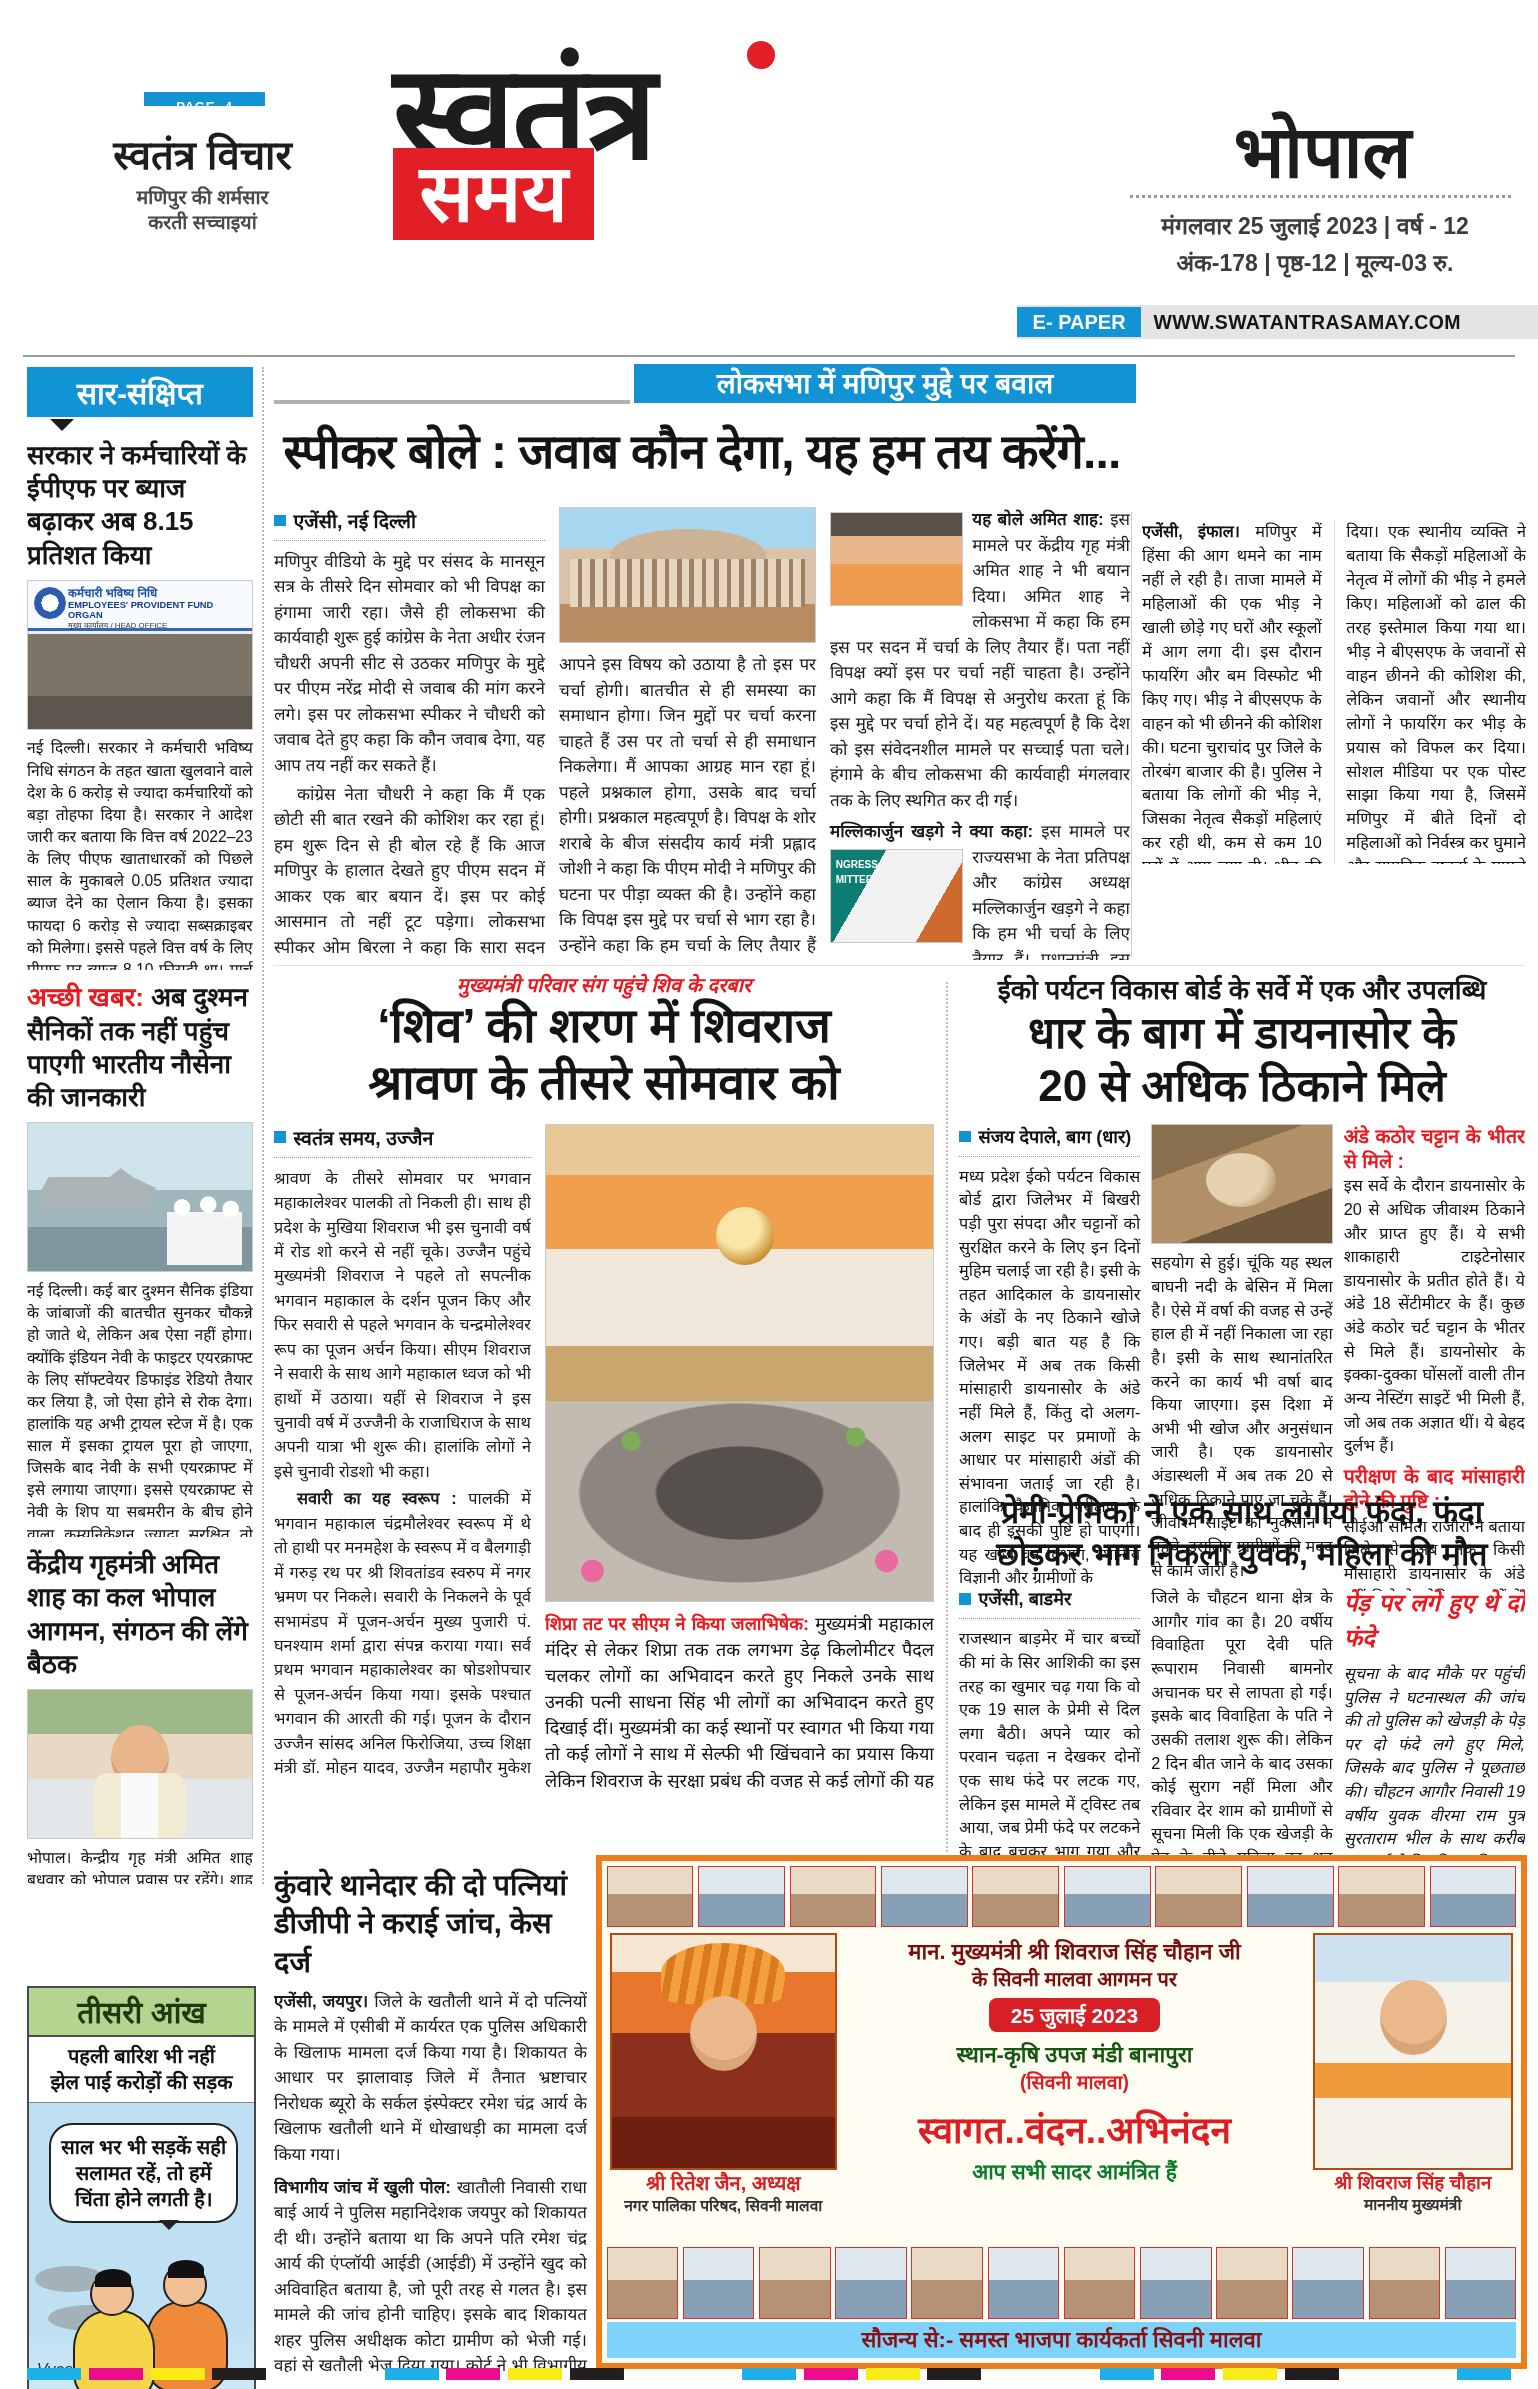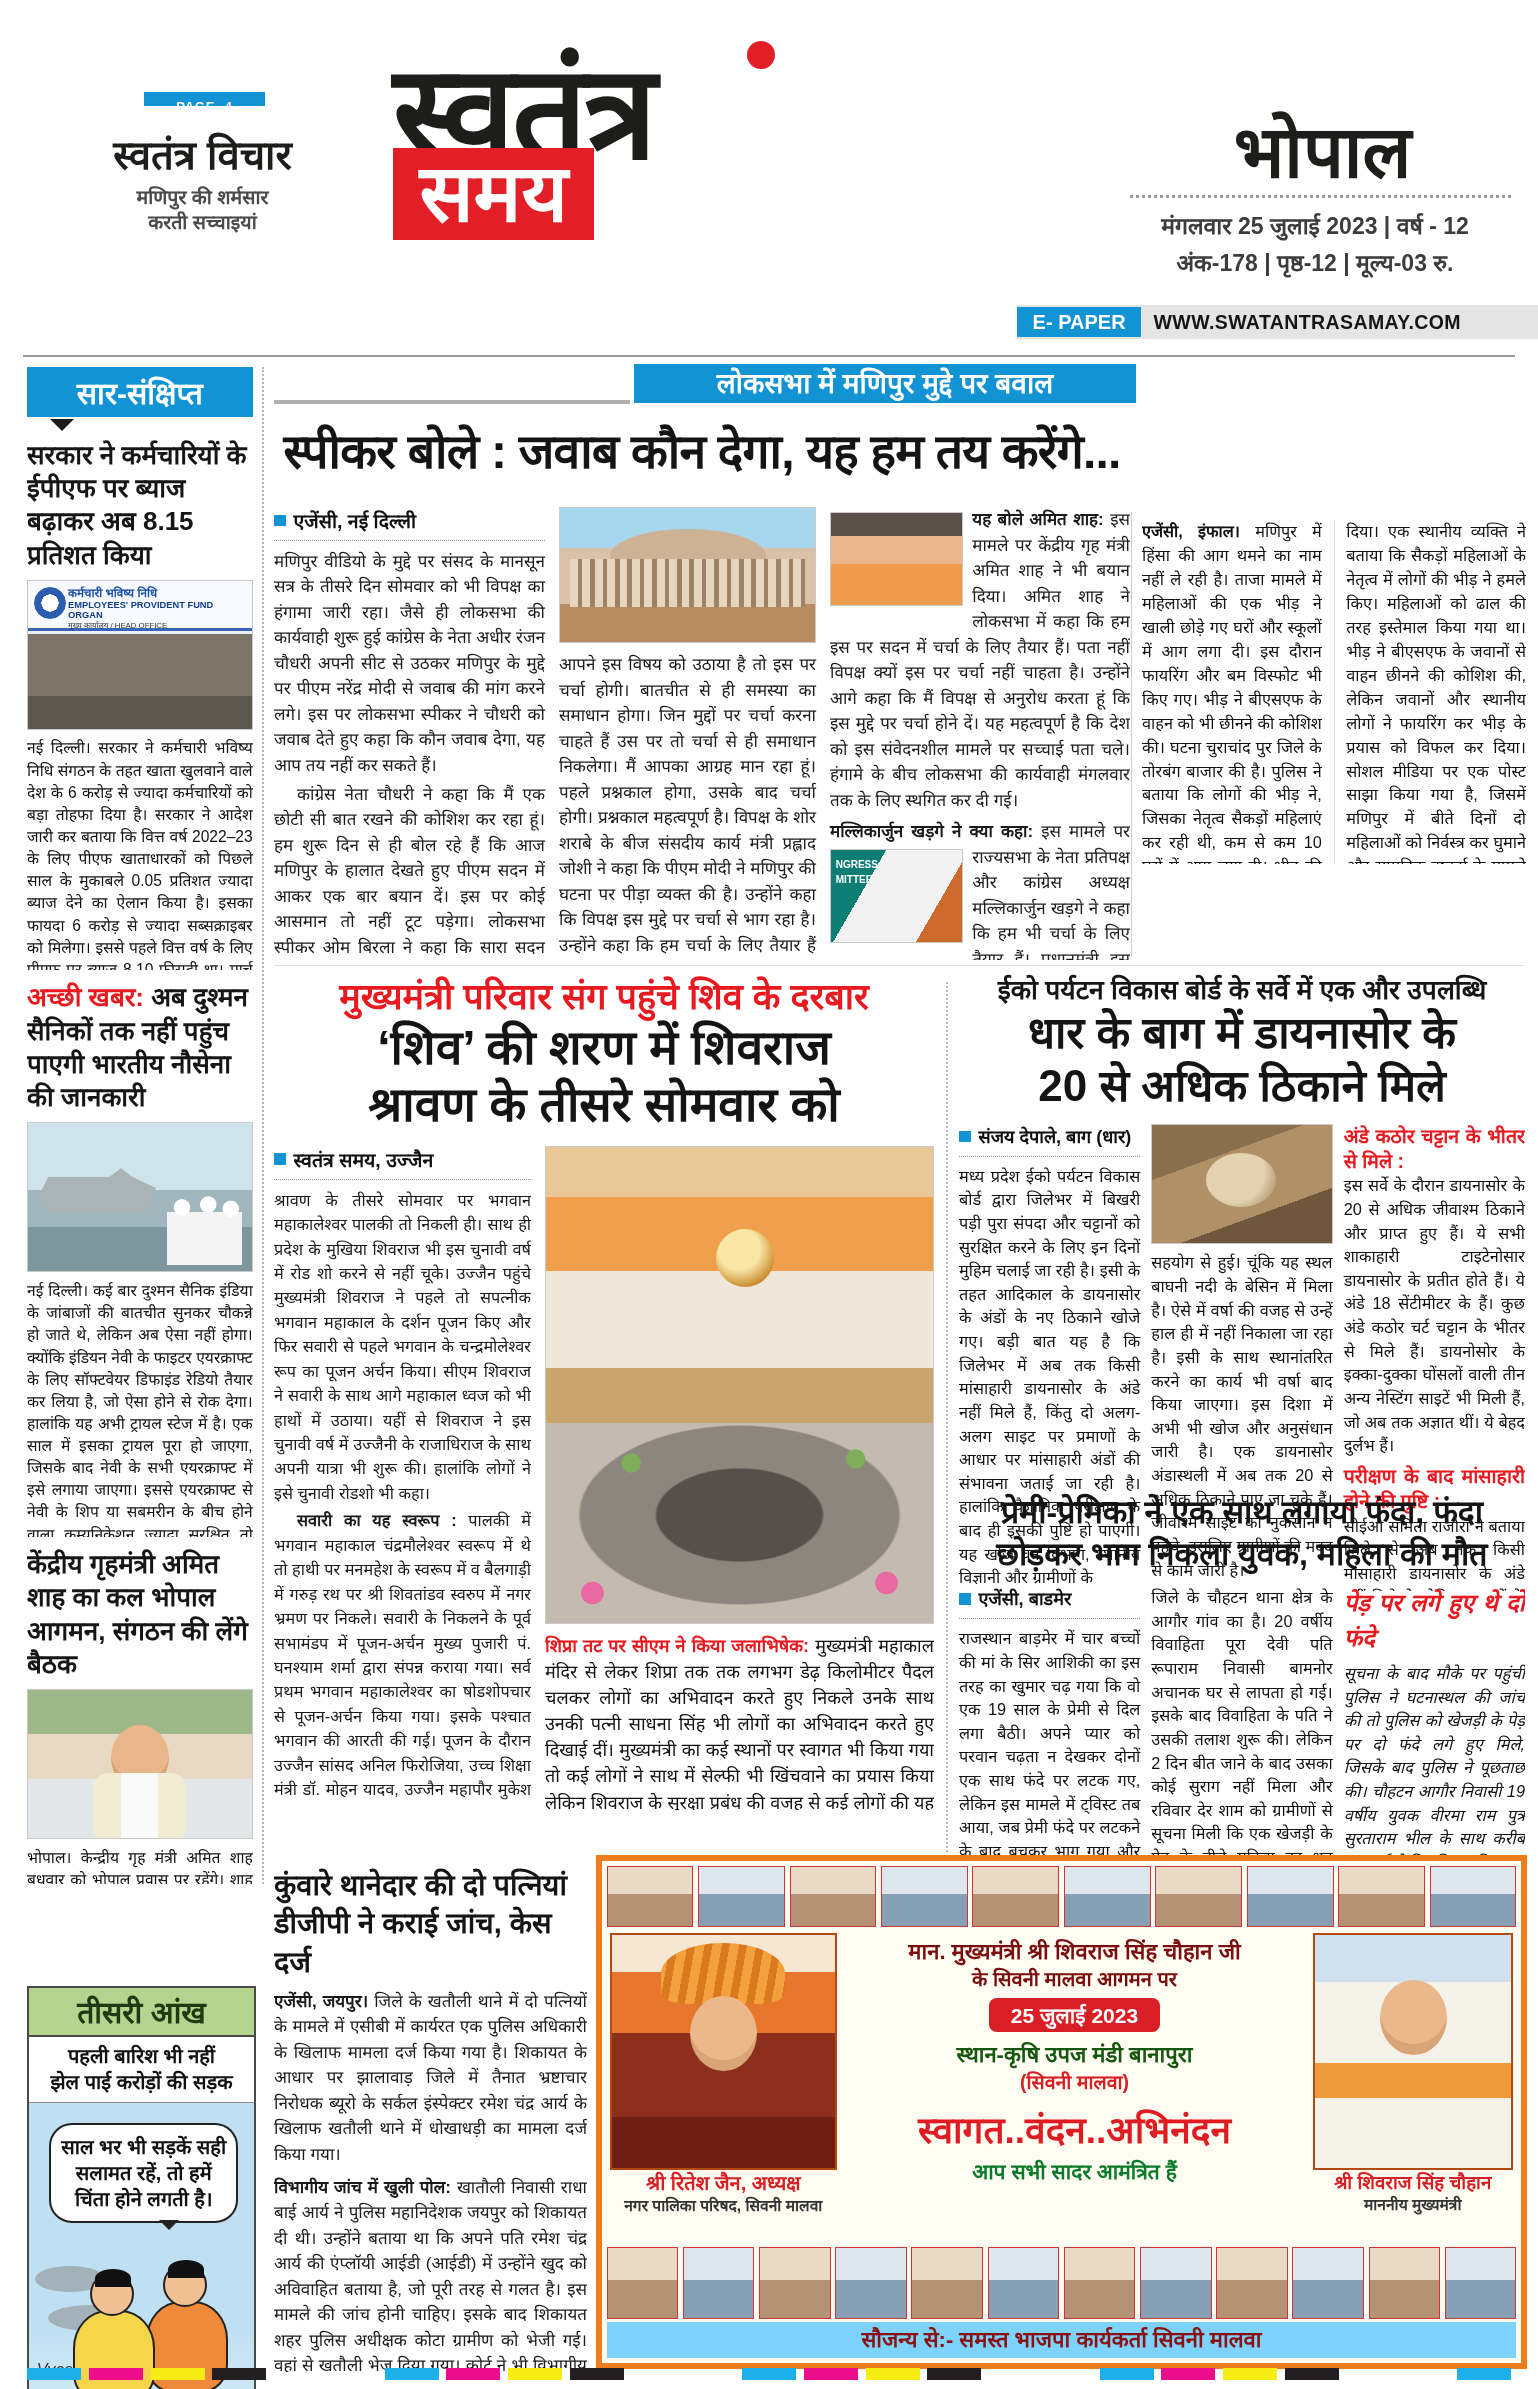--- a/index.html
+++ b/index.html
@@ -86,21 +86,21 @@
   
   .rss{left:1142px;top:509px;width:384px;}
   .rss-head{background:#ececec;color:#e8191f;font-size:29px;font-weight:bold;text-align:center;
             padding:11px 7.8px;line-height:1.3;}
   .rss-cols{display:flex;gap:12.4px;margin-top:11px;height:344px;overflow:hidden;}
   .rss-col{flex:1;font-size:16.3px;line-height:1.47;text-align:justify;}
   .rss-col+.rss-col{border-left:0.8px solid #ddd;padding-left:11px;}
   
   .mid-rule{left:274px;top:965px;width:1251px;border-top:1.6px solid #e2e2e2;}
   .shiv{left:274px;top:971px;width:660px;}
-  .kicker-red{color:#e8191f;font-size:36px;font-weight:bold;text-align:center;}
+  .kicker-red{color:#e8191f;font-size:20px;font-weight:bold;text-align:center;font-style:italic;}
   .shiv-h{font-size:48px;font-weight:bold;text-align:center;line-height:1.18;color:#141414;}
   .shiv-row{display:flex;gap:14px;margin-top:12.4px;}
   .shiv-left{width:257px;flex:0 0 auto;height:657px;overflow:hidden;}
   .shiv-right{width:389px;flex:0 0 auto;}
   .ph-shiv{height:476px;}
   .shiv-top{position:absolute;left:0;top:0;right:0;height:58%;
             background:linear-gradient(180deg,#e9c897 0 18%,#f0a04d 18% 45%,#efe7d9 45% 80%,#caa66f 80%);}
   .shiv-pot{position:absolute;left:44%;top:30%;width:58px;height:58px;border-radius:50%;
             background:radial-gradient(circle at 40% 35%,#f9e7a8 0 40%,#c98b2d 75%);}
   .shiv-bottom{position:absolute;left:0;bottom:0;right:0;height:42%;

